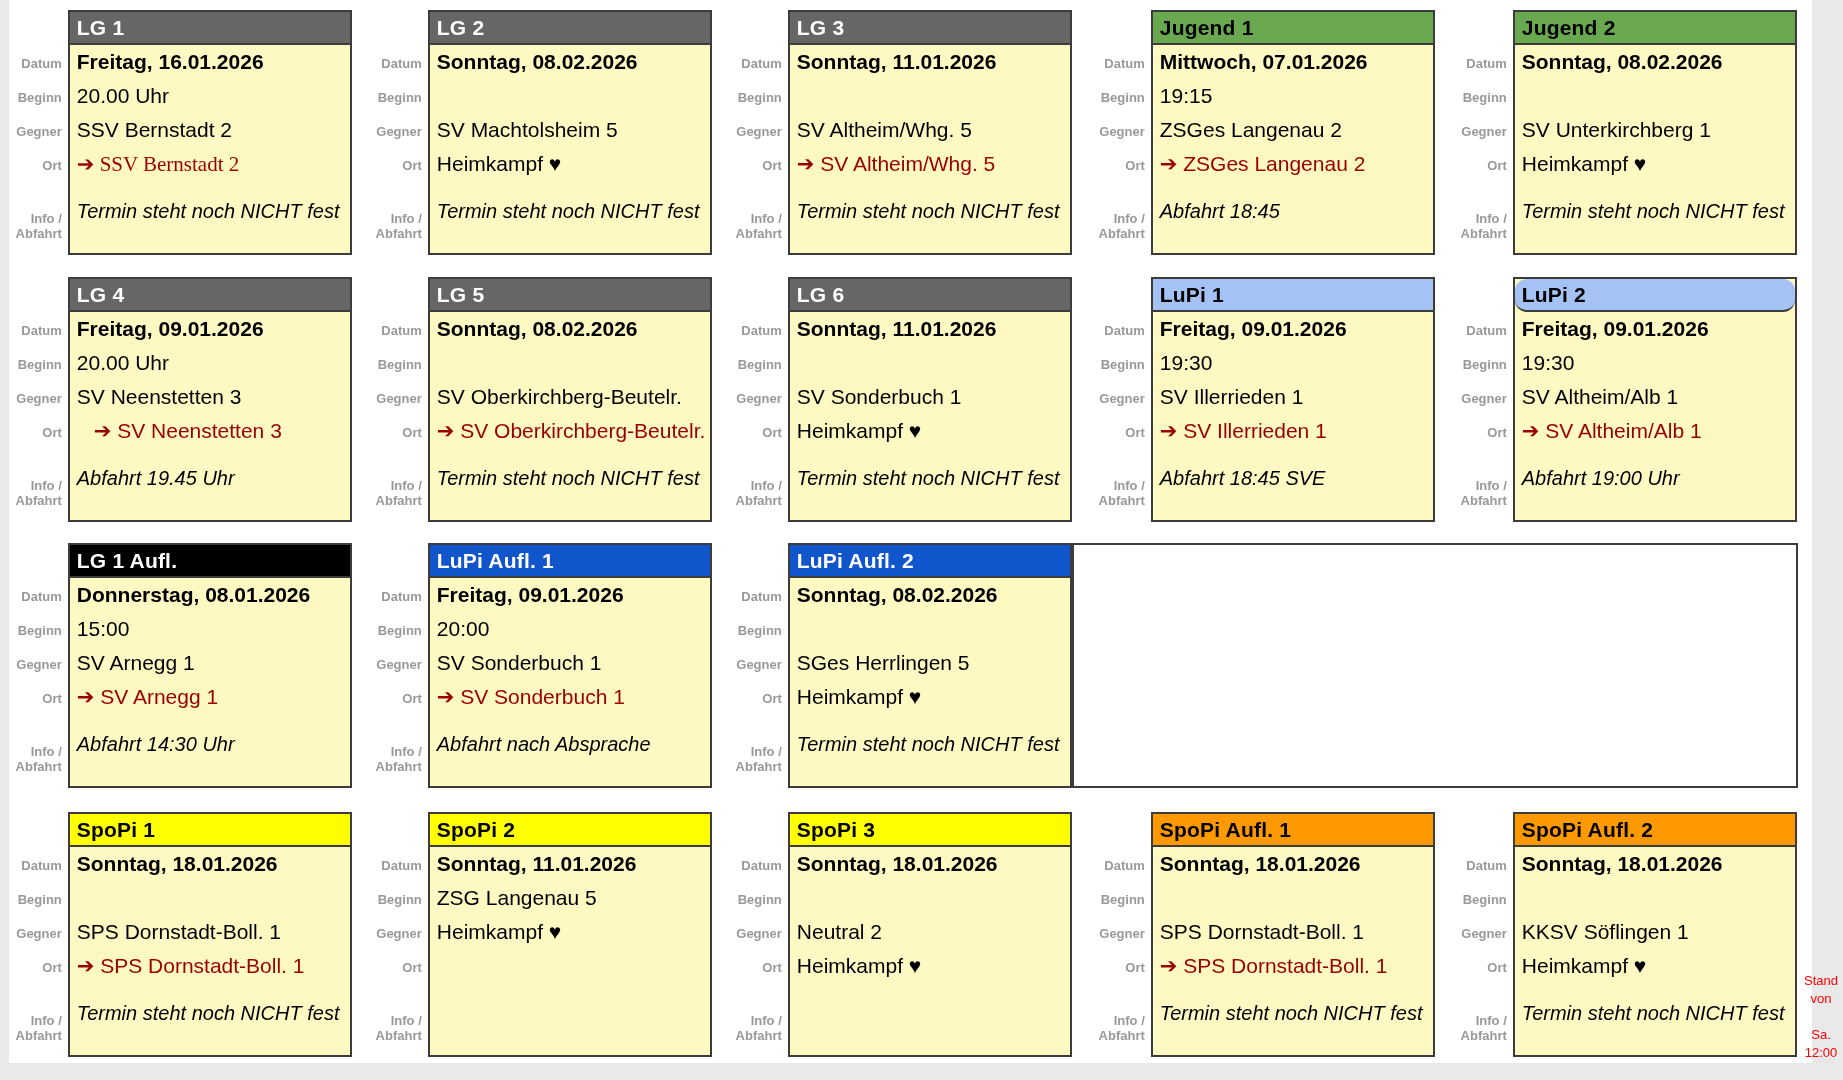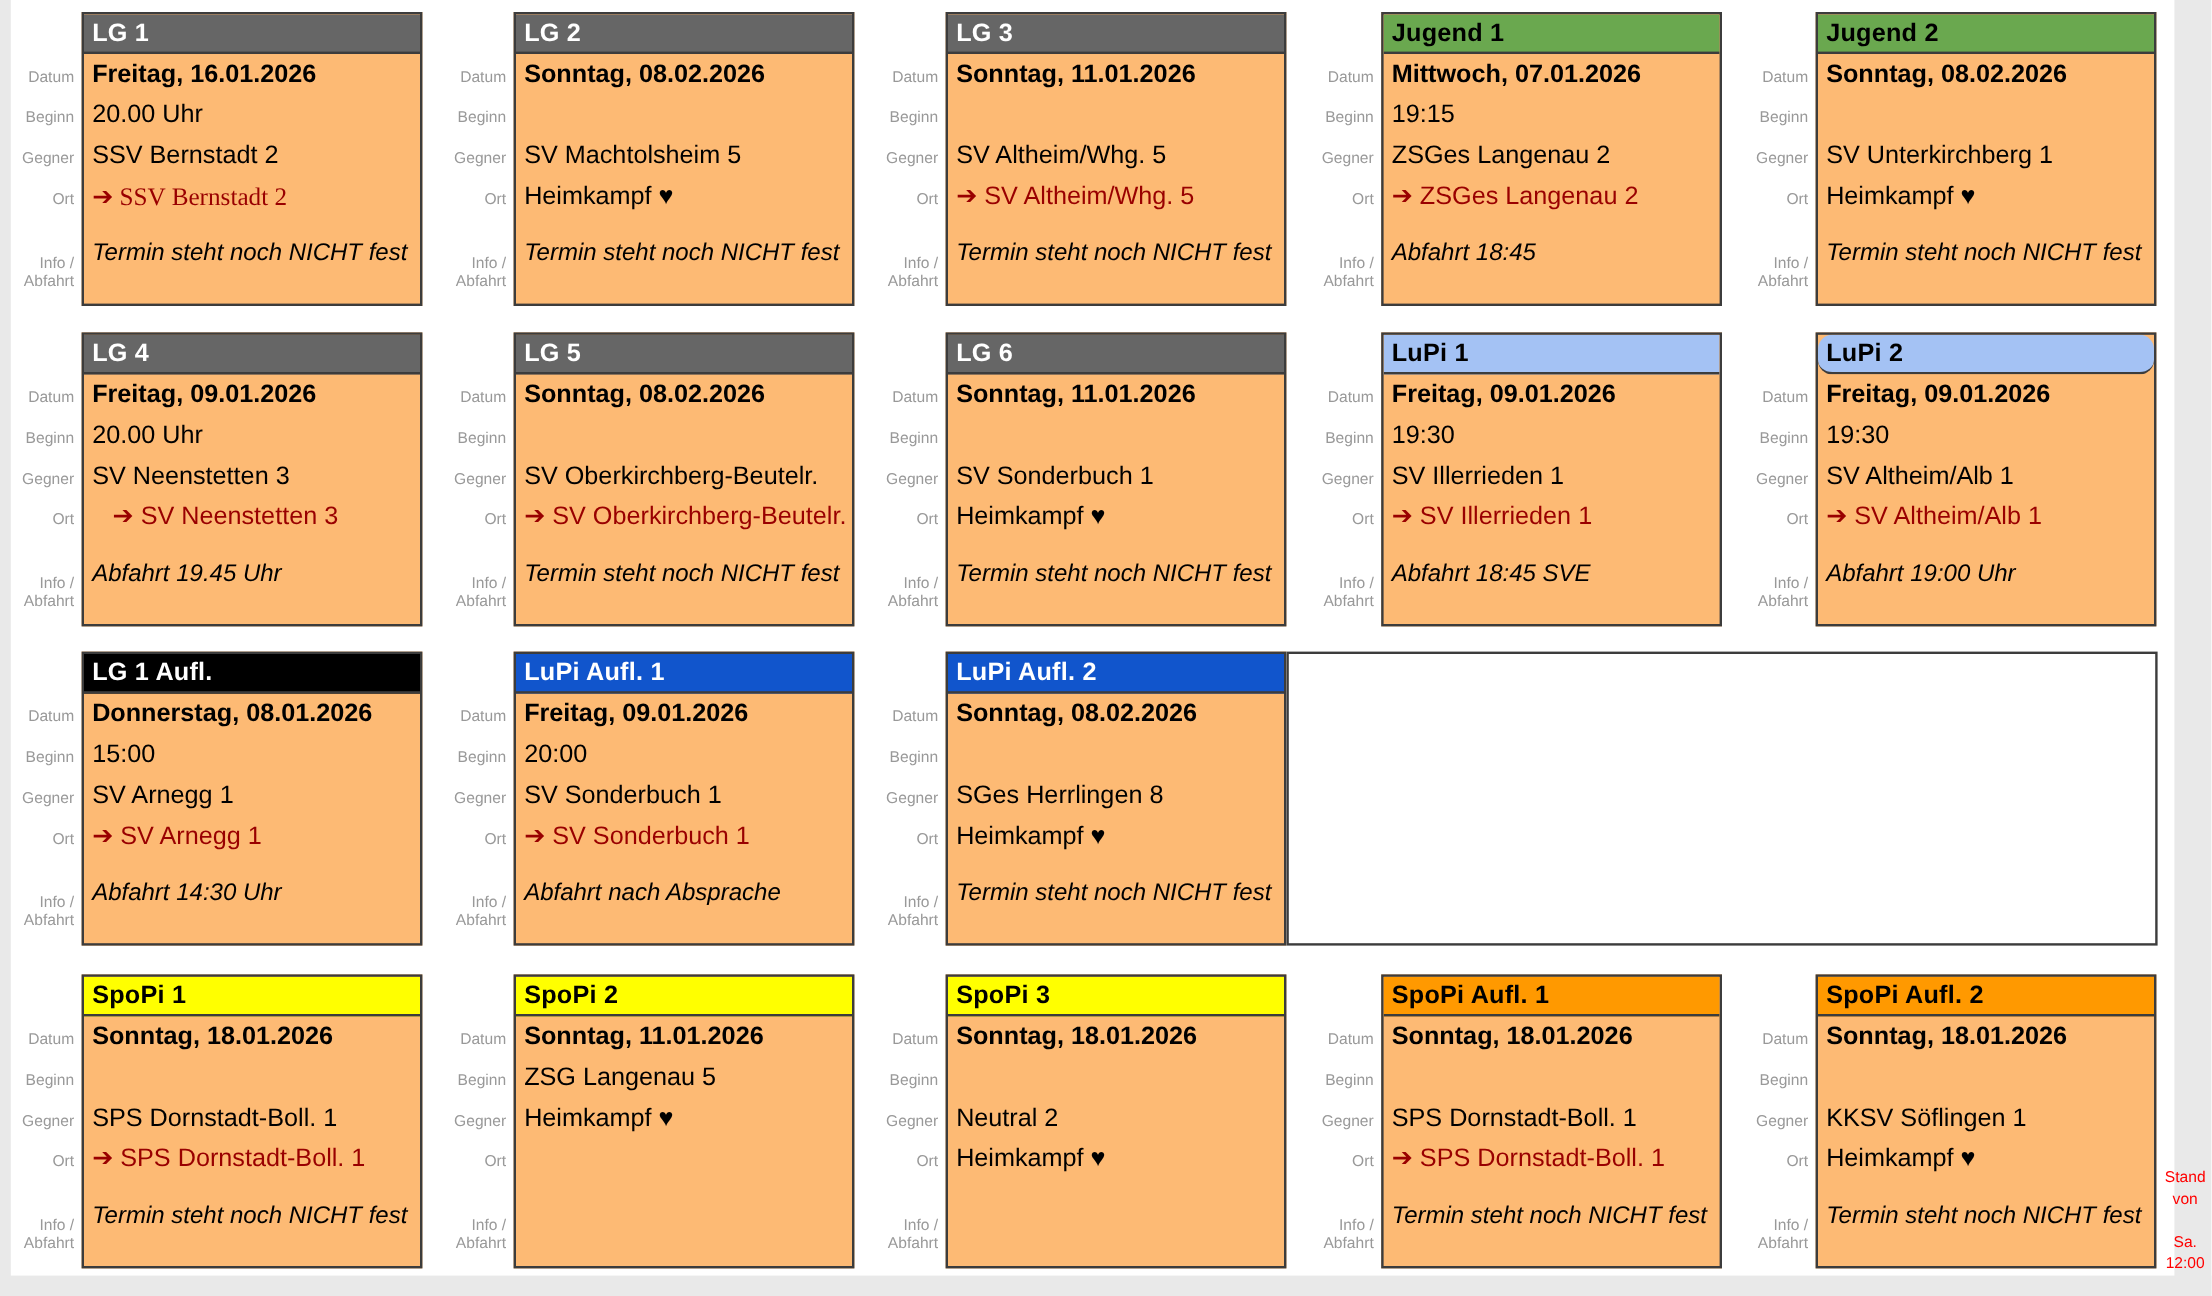--- a/index.html
+++ b/index.html
@@ -7,31 +7,31 @@
     width:1843px;height:1080px;position:relative;overflow:hidden;
     background:#ffffff;
     font-family:"Liberation Sans","DejaVu Sans",sans-serif;
   }
   .edge{position:absolute;background:#e9e9e9;z-index:0;}
   #edge-left{left:0;top:0;width:9px;height:1080px;}
   #edge-right{left:1812px;top:0;width:31px;height:1080px;}
   #edge-bottom{left:0;top:1063px;width:1843px;height:17px;}
 
   .cardwrap{position:absolute;display:flex;width:349px;height:245px;z-index:1;}
-  .labels{width:60px;margin-right:6px;padding-top:33px;box-sizing:border-box;}
+  .labels{width:60px;margin-right:6px;padding-top:33px;box-sizing:border-box;font-weight:bold;}
   .lab{
     height:34px;display:flex;justify-content:flex-end;align-items:flex-end;
     padding-bottom:6px;box-sizing:border-box;
     font-size:13px;color:#999999;white-space:pre-line;text-align:right;line-height:15px;
   }
   .lab.info{height:76px;padding-bottom:14px;}
 
   .card{
     width:290px;height:245px;box-sizing:border-box;
-    border:2px solid #3c3c3c;background:#fdba74;overflow:hidden;position:relative;
+    border:2px solid #3c3c3c;background:#fef9c3;overflow:hidden;position:relative;
   }
   .hdr{
     height:31px;border-bottom:2px solid #3c3c3c;box-sizing:content-box;
     display:flex;align-items:center;padding-left:7px;
     font-size:21px;font-weight:bold;letter-spacing:0.2px;
   }
   .row{
     height:34px;line-height:34px;padding-left:7px;
     font-size:21px;color:#000;white-space:nowrap;overflow:hidden;position:relative;
   }
@@ -307,21 +307,21 @@
       <div class="lab">Ort</div>
       <div class="lab info">Info /
 Abfahrt</div>
     </div>
     <div class="card">
       <div class="hdr" style="background: rgb(17, 85, 204); color: rgb(255, 255, 255);">
         <span class="ttl">LuPi Aufl. 2</span>
       </div>
       <div class="row datum tickrow">Sonntag, 08.02.2026</div>
       <div class="row beginn tickrow"></div>
-      <div class="row gegner tickrow">SGes Herrlingen 8</div>
+      <div class="row gegner tickrow">SGes Herrlingen 5</div>
       <div class="row ort tickrow">Heimkampf ♥</div>
       <div class="row infotext">Termin steht noch NICHT fest</div>
     </div>
   </div>
     <div class="cardwrap" style="left: 3px; top: 812px;">
     <div class="labels">
       <div class="lab">Datum</div>
       <div class="lab">Beginn</div>
       <div class="lab">Gegner</div>
       <div class="lab">Ort</div>

